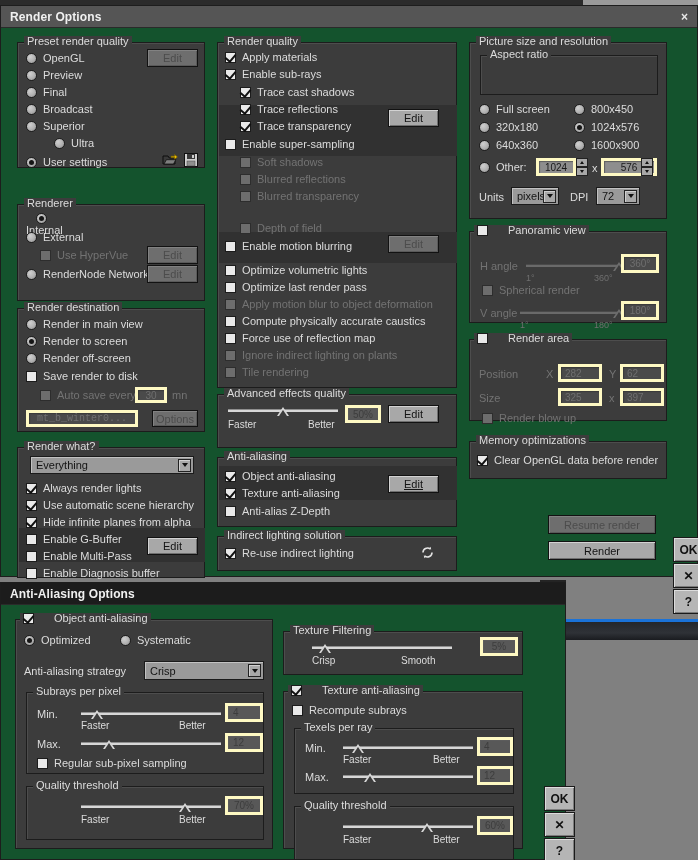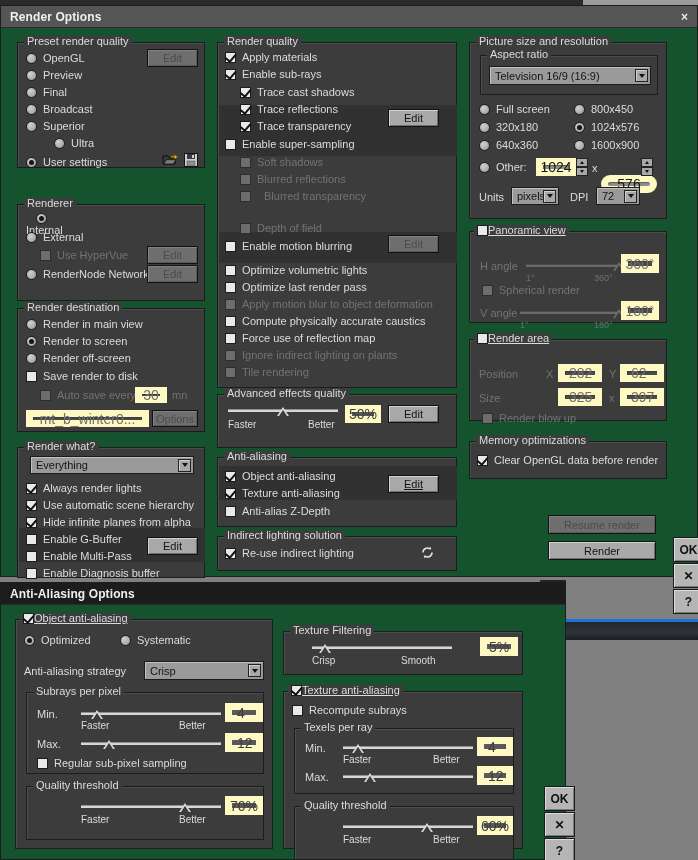--- a/index.html
+++ b/index.html
@@ -34,21 +34,21 @@
   #render-options{left:0;top:5px;width:698px;height:572px;}
   #aa-options{left:0;top:582px;width:566px;height:278px;}
 
   .body{position:relative;width:100%;height:100%;}
 
   
   .grp{position:absolute;border:1px solid #1c1c1c;box-sizing:border-box;background:#3c3c3c;
        box-shadow:inset 1px 1px 0 #4d4d4d;}
   .grp>.lgd{position:absolute;top:-7px;left:6px;background:#3c3c3c;padding:0 3px;
        font-size:11px;color:#dcdcdc;white-space:nowrap;line-height:11px;}
-  .grp>.lgd.chk{left:4px;display:flex;align-items:flex-end;gap:0;text-decoration:underline;}
+  .grp>.lgd.chk{left:4px;display:flex;align-items:flex-end;gap:20px;}
 
   
   .row{position:absolute;display:flex;align-items:center;white-space:nowrap;}
   .lbl{font-size:11px;color:#dcdcdc;}
   .lbl.dis{color:#737373;}
 
   .radio{width:11px;height:11px;border-radius:50%;flex:0 0 auto;margin-right:6px;
       background:radial-gradient(circle at 35% 32%,#cfcfcf 0%,#b4b4b4 50%,#8e8e8e 100%);
       border:1px solid #1e1e1e;box-sizing:border-box;position:relative;}
   .radio.on::after{content:"";position:absolute;left:2px;top:2px;width:5px;height:5px;
@@ -58,22 +58,22 @@
       border:1px solid #1c1c1c;box-sizing:border-box;position:relative;}
   .cb.on::after{content:"";position:absolute;left:1px;top:-1px;width:5px;height:8px;
       border:solid #111;border-width:0 2px 2px 0;transform:rotate(40deg);}
   .cb.dis{background:#6d6d6d;border-color:#2d2d2d;}
 
   .btn{background:#a8a8a8;border:1px solid #121212;box-sizing:border-box;
       color:#141414;font-size:11px;display:flex;align-items:center;justify-content:center;
       box-shadow:inset 1px 1px 0 #d2d2d2, inset -1px -1px 0 #6f6f6f;cursor:pointer;}
   .btn.dis{background:#6e6e6e;color:#4c4c4c;box-shadow:inset 1px 1px 0 #828282, inset -1px -1px 0 #5a5a5a;}
 
-  .field{background:#8e8e8e;border:7px solid #fef9c3;box-sizing:border-box;color:#181818;
-      font-size:14px;display:flex;align-items:center;padding:0 4px;
+  .field{background:#8e8e8e;border:3px solid #fef9c3;box-sizing:border-box;color:#181818;
+      font-size:10px;display:flex;align-items:center;padding:0 4px;
       box-shadow:inset 1px 1px 1px #5e5e5e;}
   .field.ro{background:#585858;color:#3d3d3d;}
   .field.ctr{justify-content:center;padding:0;}
   .field.dis{background:#4a4a4a;color:#6f6f6f;box-shadow:inset 1px 1px 1px #3a3a3a;}
 
   .combo{background:#9a9a9a;border:1px solid #1b1b1b;box-sizing:border-box;color:#141414;
       font-size:11px;display:flex;align-items:center;padding:0 2px 0 5px;position:relative;
       box-shadow:inset 1px 1px 0 #c2c2c2;}
   .combo .cval{flex:1;overflow:hidden;}
   .combo .arrow{width:13px;height:13px;background:#a8a8a8;border:1px solid #222;
@@ -222,21 +222,21 @@
         <div class="row" style="left:8px;top:61px;">
             <span class="cb"></span>
             <span class="lbl">Save render to disk</span>
           </div>
         <div class="row" style="left:22px;top:80px;">
             <span class="cb dis"></span>
             <span class="lbl dis">Auto save every</span>
           </div>
         <div class="field dis ctr" style="position:absolute;left:117px;top:78px;width:32px;height:16px;">30</div>
         <span class="lbl dis" style="position:absolute;left:154px;top:80px;">mn</span>
-        <div class="field dis ctr" style="position:absolute;left:8px;top:101px;width:123px;height:17px;">mt_b_winter0...</div>
+        <div class="field dis ctr" style="position:absolute;left:8px;top:101px;width:112px;height:17px;font-family:Liberation Mono, monospace;">mt_b_winter0...</div>
         <div class="btn dis" style="position:absolute;left:134px;top:101px;width:46px;height:17px;">Options</div>
       </div>
 
       <div class="grp" style="left:16px;top:419px;width:188px;height:131px;">
         <span class="lgd">Render what?</span>
         <div class="combo" style="position:absolute;left:12px;top:8px;width:164px;height:18px;">
           <span class="cval">Everything</span>
           <span class="arrow">
               <i></i>
             </span>
@@ -301,21 +301,21 @@
             <span class="lbl">Enable super-sampling</span>
           </div>
         <div class="row" style="left:22px;top:113px;">
             <span class="cb dis"></span>
             <span class="lbl dis">Soft shadows</span>
           </div>
         <div class="row" style="left:22px;top:130px;">
             <span class="cb dis"></span>
             <span class="lbl dis">Blurred reflections</span>
           </div>
-        <div class="row" style="left:22px;top:147px;gap:7px;">
+        <div class="row" style="left:22px;top:147px;">
             <span class="cb dis"></span>
             <span class="lbl dis">Blurred transparency</span>
           </div>
         <div class="row" style="left:22px;top:179px;">
             <span class="cb dis"></span>
             <span class="lbl dis">Depth of field</span>
           </div>
         <div class="row" style="left:7px;top:197px;">
             <span class="cb"></span>
             <span class="lbl">Enable motion blurring</span>
@@ -398,26 +398,20 @@
               <path d="M10.6 1.8l.6 2.6-2.6-.3z" fill="#e4e4e4"></path>
               <path d="M4.4 13.2l-.6-2.6 2.6.3z" fill="#e4e4e4"></path>
             </svg>
         </span>
       </div>
 
       <div class="grp" style="left:468px;top:14px;width:198px;height:177px;">
         <span class="lgd">Picture size and resolution</span>
         <div class="grp" style="left:10px;top:12px;width:178px;height:40px;background:#3c3c3c;">
           <span class="lgd">Aspect ratio</span>
-          <div class="combo" style="position:absolute;left:8px;top:10px;width:162px;height:19px;">
-            <span class="cval">Television 16/9 (16:9)</span>
-            <span class="arrow">
-                <i></i>
-              </span>
-          </div>
         </div>
         <div class="row" style="left:9px;top:60px;">
             <span class="radio"></span>
             <span class="lbl">Full screen</span>
           </div>
         <div class="row" style="left:104px;top:60px;">
             <span class="radio"></span>
             <span class="lbl">800x450</span>
           </div>
         <div class="row" style="left:9px;top:78px;">
@@ -443,21 +437,21 @@
         <div class="field ctr" style="position:absolute;left:66px;top:115px;width:40px;height:18px;">1024</div>
         <div class="spin" style="position:absolute;left:106px;top:115px;height:18px;">
             <b class="up">
               <i></i>
             </b>
             <b class="dn">
               <i></i>
             </b>
           </div>
         <span class="lbl" style="position:absolute;left:122px;top:119px;">x</span>
-        <div class="field ctr" style="position:absolute;left:131px;top:132px;width:56px;height:18px;border-radius:9px;">576</div>
+        <div class="field ctr" style="position:absolute;left:131px;top:115px;width:56px;height:18px;">576</div>
         <div class="spin" style="position:absolute;left:171px;top:115px;height:18px;">
             <b class="up">
               <i></i>
             </b>
             <b class="dn">
               <i></i>
             </b>
           </div>
         <span class="lbl" style="position:absolute;left:9px;top:148px;">Units</span>
         <div class="combo" style="position:absolute;left:41px;top:144px;width:48px;height:18px;">

